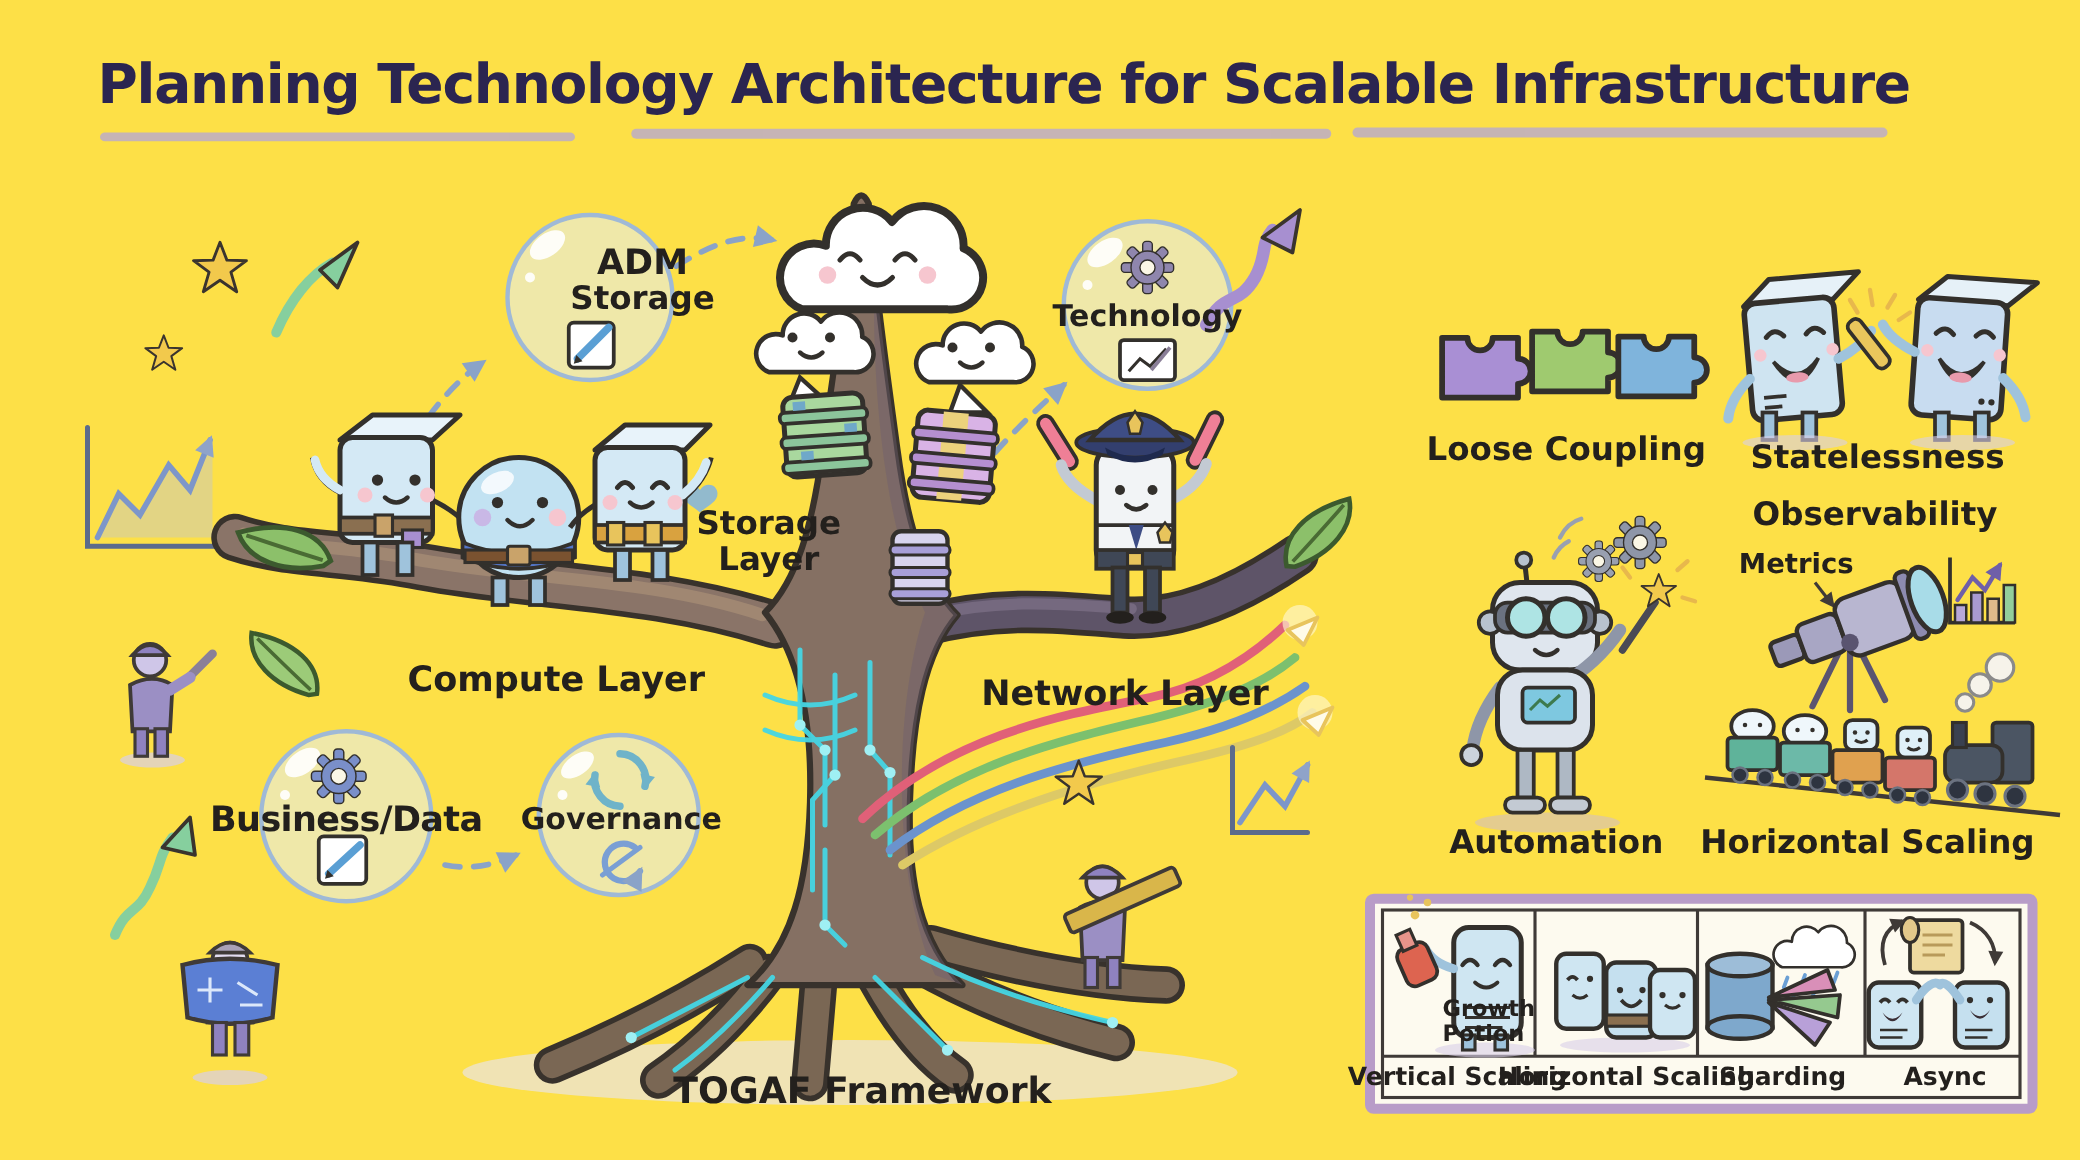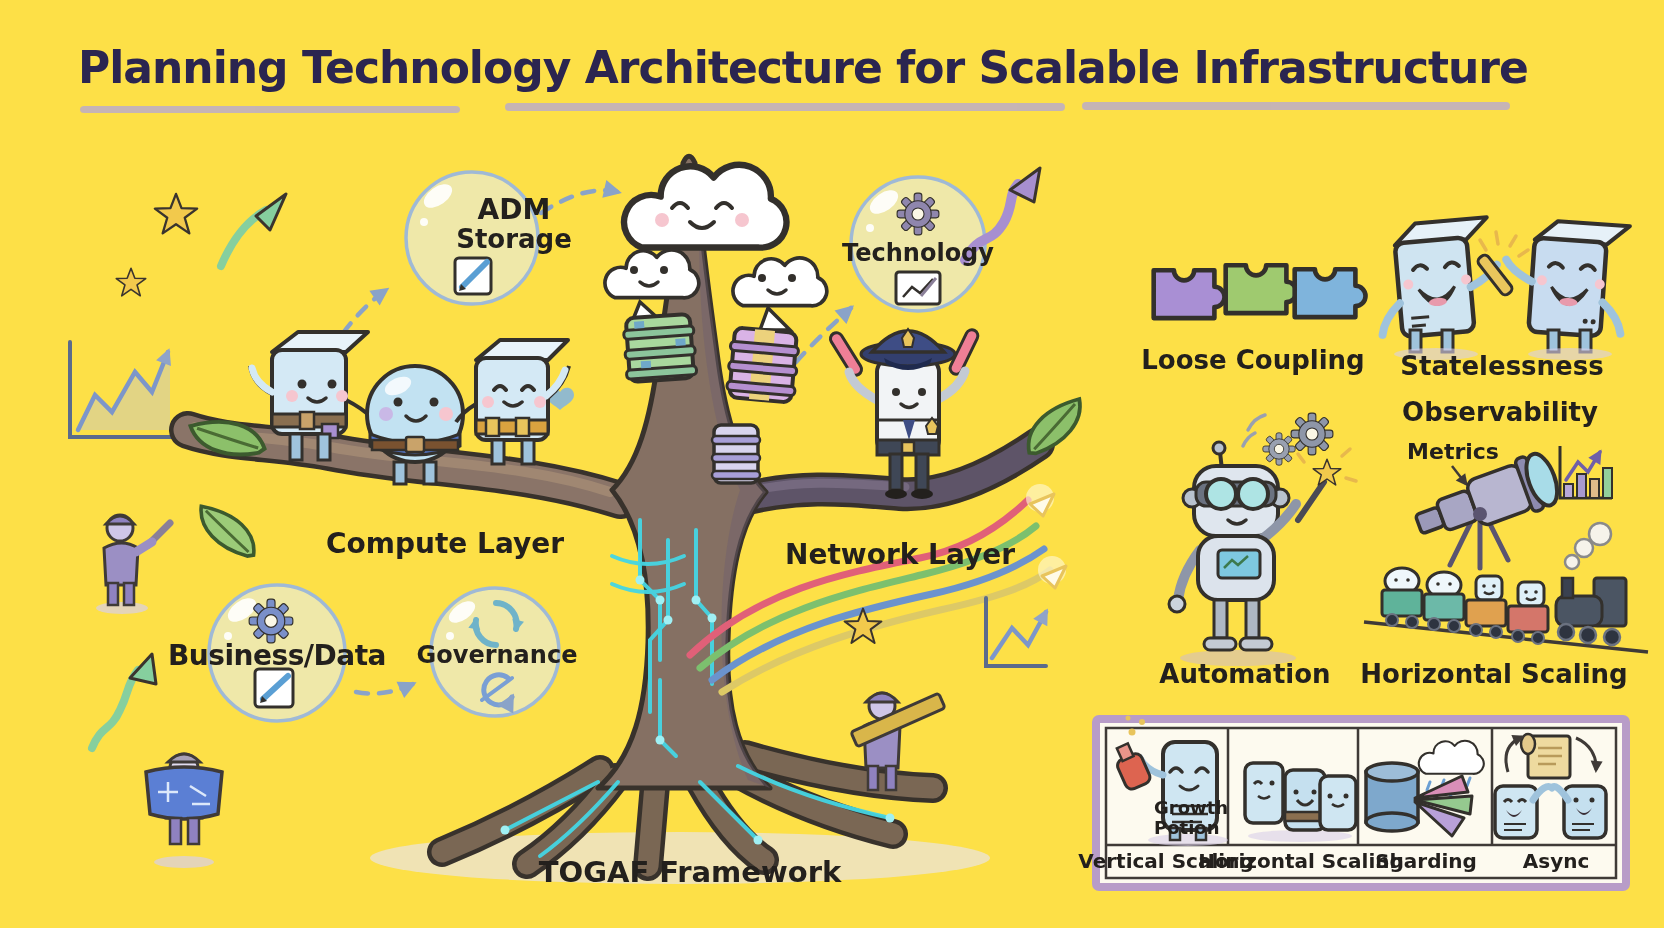--- a/index.html
+++ b/index.html
@@ -619,28 +619,29 @@
 <div class="title">Planning Technology Architecture for Scalable Infrastructure</div>
 
 <div class="lbl" style="left:472px;top:194px;font-size:28px;margin-left:42px;">
   <span style="display:block;">ADM</span>
   <span style="display:block;font-size:26px;">Storage</span>
 </div>
 <div class="lbl" style="left:918px;top:240px;font-size:24px;">Technology</div>
 <div class="lbl" style="left:277px;top:640px;font-size:28px;letter-spacing:-0.5px;">Business/Data</div>
 <div class="lbl" style="left:497px;top:642px;font-size:24px;">Governance</div>
 
+<div class="lbl wrap" style="left:615px;top:405px;font-size:26px;width:130px;white-space:normal;">Storage Layer</div>
 <div class="lbl" style="left:445px;top:528px;font-size:28px;">Compute Layer</div>
 <div class="lbl" style="left:900px;top:528px;font-size:28px;margin-top:11px;">Network Layer</div>
 <div class="lbl" style="left:690px;top:856px;font-size:29px;">TOGAF Framework</div>
 
 <div class="lbl" style="left:1253px;top:346px;font-size:26px;">Loose Coupling</div>
 <div class="lbl" style="left:1502px;top:352px;font-size:26px;text-align:center;">Statelessness</div>
 <div class="lbl" style="left:1500px;top:398px;font-size:26px;">Observability</div>
-<div class="lbl" style="left:1437px;top:440px;font-size:22px;margin-left:16px;">Metrics</div>
+<div class="lbl" style="left:1437px;top:440px;font-size:22px;">Metrics</div>
 <div class="lbl" style="left:1245px;top:660px;font-size:26px;">Automation</div>
 <div class="lbl" style="left:1494px;top:660px;font-size:26px;">Horizontal Scaling</div>
 
 <div class="lbl left wrap" style="left:1106px;top:798px;font-size:18px;width:86px;white-space:normal;padding-left:48px;">Growth Potion</div>
 <div class="lbl" style="left:1166px;top:850px;font-size:20px;">Vertical Scaling</div>
 <div class="lbl" style="left:1301px;top:850px;font-size:20px;">Horizontal Scaling</div>
 <div class="lbl" style="left:1426px;top:850px;font-size:20px;">Sharding</div>
 <div class="lbl" style="left:1556px;top:850px;font-size:20px;">Async</div>
 
 </div>

